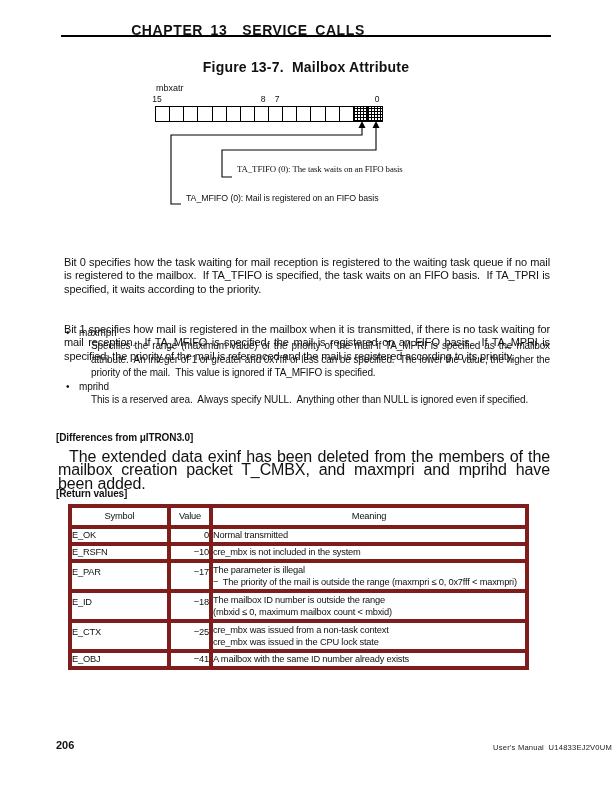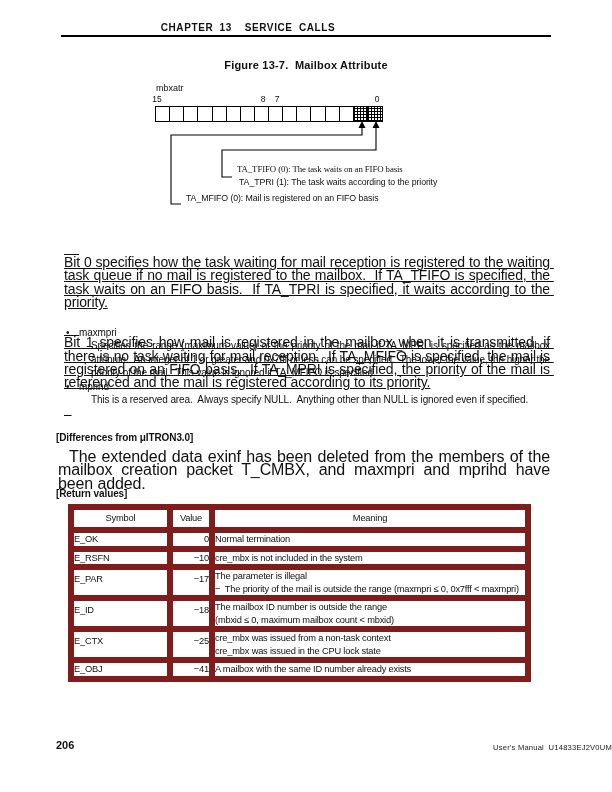--- a/index.html
+++ b/index.html
@@ -6,50 +6,50 @@
   .page{
     position:relative;width:612px;height:792px;margin:0 auto;
     background:#ffffff;color:#111;
     font-family:"Liberation Sans", sans-serif;
     overflow:hidden;
   }
   .abs{position:absolute;}
   
   .chapter-header{
     top:22px;left:0;width:496px;text-align:center;
-    font-size:10px;font-weight:bold;letter-spacing:0.6px;word-spacing:3px;
+    font-size:14px;font-weight:bold;letter-spacing:0.6px;word-spacing:3px;
     white-space:pre;
   }
   .header-rule{top:35px;left:61px;width:490px;height:1.6px;background:#000;}
   
   .figure-title{
     top:59px;left:0;width:612px;text-align:center;
-    font-size:11px;font-weight:bold;white-space:pre;letter-spacing:0.2px;
+    font-size:14px;font-weight:bold;white-space:pre;letter-spacing:0.2px;
   }
   .reg-label{top:83px;left:156px;font-size:9px;}
   .bitnum{top:94px;width:18px;text-align:center;font-size:8.5px;}
   .bit-row{
     top:106px;left:155px;width:228px;height:16px;
     display:grid;grid-template-columns:repeat(16,1fr);
     border:1px solid #000;box-sizing:border-box;background:#fff;
   }
   .bit-cell{border-right:1px solid #000;}
   .bit-cell:last-child{border-right:none;}
   .hatch{
     background-image:
       repeating-linear-gradient(0deg,#000 0 1px,transparent 1px 3px),
       repeating-linear-gradient(90deg,#000 0 1px,transparent 1px 3px);
   }
   .fig-label{font-size:8.8px;white-space:pre;letter-spacing:-0.1px;}
   svg.connectors{top:0;left:0;pointer-events:none;}
   
   .body-block{
     top:229px;left:64px;width:486px;
-    font-size:14px;line-height:13.4px;text-align:justify;
-    white-space:pre-wrap;letter-spacing:-0.12px;text-decoration:underline;
+    font-size:11px;line-height:13.4px;text-align:justify;
+    white-space:pre-wrap;letter-spacing:-0.12px;
   }
   .body-block p{margin:0;}
   .bullet-block{
     top:326px;left:64px;width:486px;
     font-size:10px;line-height:13.4px;letter-spacing:-0.12px;
   }
   .bullet-row{display:flex;}
   .bullet-dot{width:13px;text-align:left;padding-left:2px;}
   .bullet-desc{
     margin-left:27px;text-align:justify;white-space:pre-wrap;
@@ -65,21 +65,21 @@
   }
   .ret-heading{top:488px;left:56px;}
   
   .ret-table{
     top:504px;left:68px;width:457px;
     border-collapse:collapse;table-layout:fixed;
     font-size:9.3px;line-height:12.5px;letter-spacing:-0.2px;
     border:1.5px solid #000;
   }
   .ret-table td,.ret-table th{
-    border:6px solid #7f1d1d;padding:0;vertical-align:middle;
+    border:4px solid #7f1d1d;padding:0;vertical-align:middle;
     font-weight:normal;overflow:hidden;
   }
   .ret-table th{text-align:center;height:17px;}
   .td-symbol{padding-left:16px;}
   .td-value{text-align:right;padding-right:7px;}
   .td-meaning{padding-left:10px;}
   .meaning-line{white-space:pre-wrap;}
   tr.r-single{height:17px;}
   tr.r-double{height:30px;}
   
@@ -135,21 +135,20 @@
   <svg class="abs connectors" width="612" height="230" viewBox="0 0 612 230">
 
     <polygon points="376,121 372.5,128 379.5,128" fill="#000"></polygon>
     <path d="M376,127 V150 H222 V177 H232" fill="none" stroke="#000" stroke-width="1.1"></path>
 
     <polygon points="362,121 358.5,128 365.5,128" fill="#000"></polygon>
     <path d="M362,127 V135 H171 V204 H181" fill="none" stroke="#000" stroke-width="1.1"></path>
   </svg>
 
   <div class="abs fig-label" style="left:237px;top:164px;font-family:Liberation Serif, serif;">TA_TFIFO (0): The task waits on an FIFO basis</div>
-  <div class="abs fig-label" style="left:239px;top:177px;">TA_TPRI (1): The task waits according to the priority</div>
   <div class="abs fig-label" style="left:186px;top:193px;">TA_MFIFO (0): Mail is registered on an FIFO basis</div>
 
   <div class="abs body-block">
     <p>Bit 0 specifies how the task waiting for mail reception is registered to the waiting task queue if no mail is registered to the mailbox.  If TA_TFIFO is specified, the task waits on an FIFO basis.  If TA_TPRI is specified, it waits according to the priority.</p>
     <p>Bit 1 specifies how mail is registered in the mailbox when it is transmitted, if there is no task waiting for mail reception.  If TA_MFIFO is specified, the mail is registered on an FIFO basis.  If TA_MPRI is specified, the priority of the mail is referenced and the mail is registered according to its priority.</p>
   </div>
 
   <div class="abs bullet-block">
     <div class="bullet-row">
       <span class="bullet-dot">•</span>
@@ -177,21 +176,21 @@
     <tbody>
         <tr>
       <th>Symbol</th>
       <th>Value</th>
       <th>Meaning</th>
     </tr>
     <tr class="r-single">
       <td class="td-symbol">E_OK</td>
       <td class="td-value">0</td>
       <td class="td-meaning">
-            <div class="meaning-line">Normal termination</div>
+            <div class="meaning-line">Normal transmitted</div>
           </td>
     </tr>
     <tr class="r-single">
       <td class="td-symbol">E_RSFN</td>
       <td class="td-value">−10</td>
       <td class="td-meaning">
             <div class="meaning-line">cre_mbx is not included in the system</div>
           </td>
     </tr>
     <tr class="r-double">

